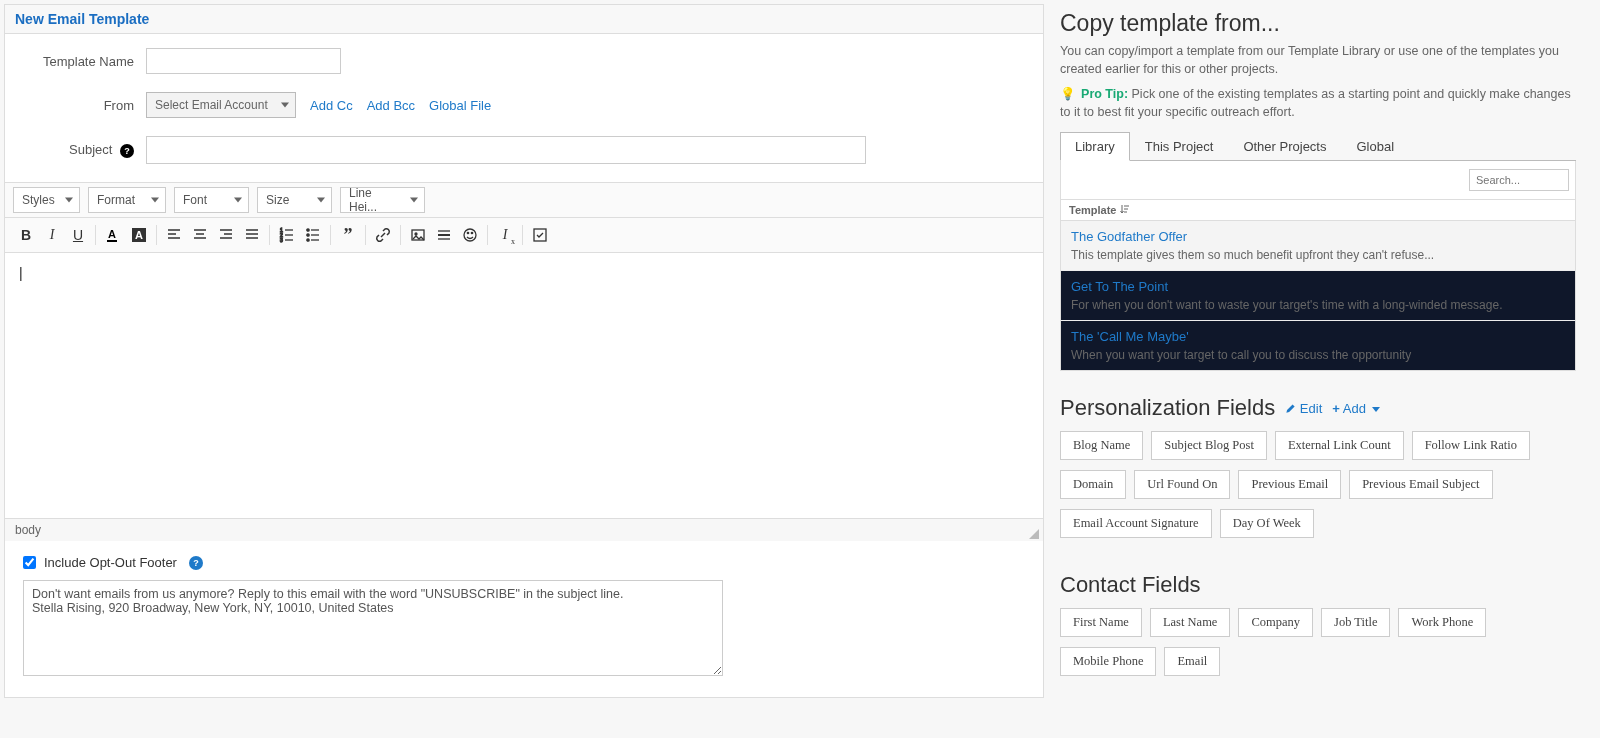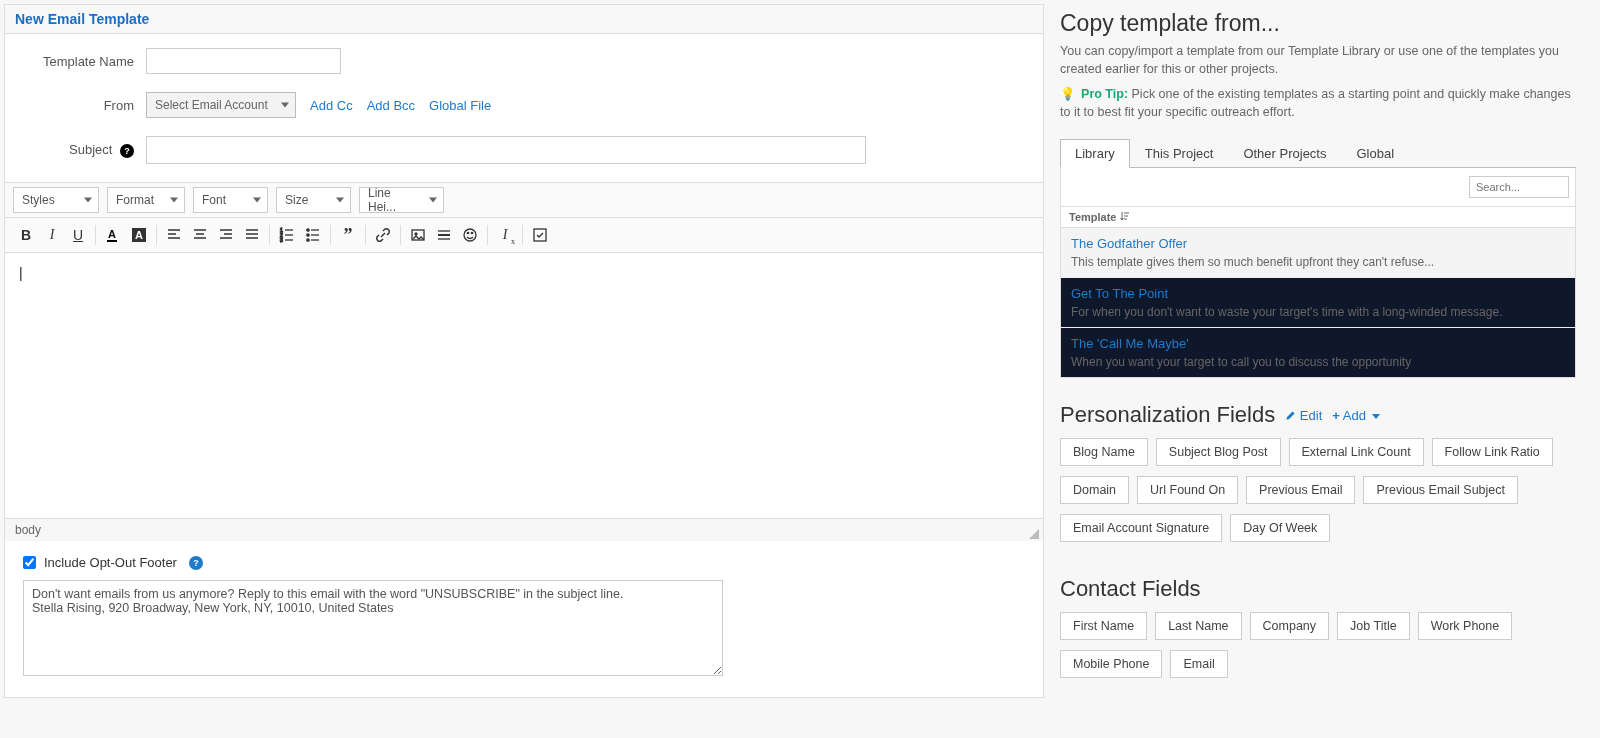--- a/index.html
+++ b/index.html
@@ -146,21 +146,21 @@
     padding: 6px 8px;
     font-size: 12.5px;
     color: #555;
     resize: both;
     font-family: inherit;
   }
 
   
   .rp-title { font-size: 23px; color: #333; font-weight: 400; margin-bottom: 6px; }
   .rp-desc { font-size: 12.5px; color: #666; line-height: 1.4; margin-bottom: 8px; }
-  .protip { font-size: 12.5px; color: #666; line-height: 1.4; margin-bottom: 17px; }
+  .protip { font-size: 12.5px; color: #666; line-height: 1.4; margin-bottom: 10px; }
   .protip-label { color: #19a974; font-weight: 600; }
   .bulb-icon { color: #19a974; margin-right: 2px; }
   .tabs {
     display: flex;
     border-bottom: 1px solid #bbb;
     margin-bottom: 0;
   }
   .tab {
     padding: 6px 14px;
     font-size: 13px;
@@ -210,20 +210,21 @@
   .section-actions { font-size: 13px; color: #1f7ac9; display:inline-flex; gap:10px; align-items:center; }
   .pill {
     display: inline-block;
     border: 1px solid #ccc;
     background: #fff;
     padding: 6px 12px;
     font-size: 12.5px;
     color: #444;
     margin: 0 8px 10px 0;
     cursor: pointer;
+    font-family: Liberation Serif, serif;
   }
   .pills-wrap { display: flex; flex-wrap: wrap; }
   .caret-down {
     display:inline-block;
     border-left: 4px solid transparent;
     border-right: 4px solid transparent;
     border-top: 5px solid #1f7ac9;
     margin-left: 2px;
     vertical-align: middle;
   }
@@ -255,21 +256,21 @@
         <div class="form-label">
           <span>Subject</span>
           <span class="help-icon">?</span>
         </div>
         <input class="text-input subject-input" style="">
       </div>
     </div>
 
     <div class="editor-toolbar">
       <div class="toolbar-row">
-        <div class="tb-dropdown" style="width:86px">Styles</div>
+        <div class="tb-dropdown" style="width:67px">Styles</div>
         <div class="tb-dropdown" style="width:78px">Format</div>
         <div class="tb-dropdown" style="width:75px">Font</div>
         <div class="tb-dropdown" style="width:75px">Size</div>
         <div class="tb-dropdown" style="width:85px">Line Hei...</div>
       </div>
 
       <div class="toolbar-row">
         <span class="tb-btn" style="font-weight:900">B</span>
         <span class="tb-btn" style="font-style:italic;font-family:serif">I</span>
         <span class="tb-btn" style="text-decoration:underline">U</span>

